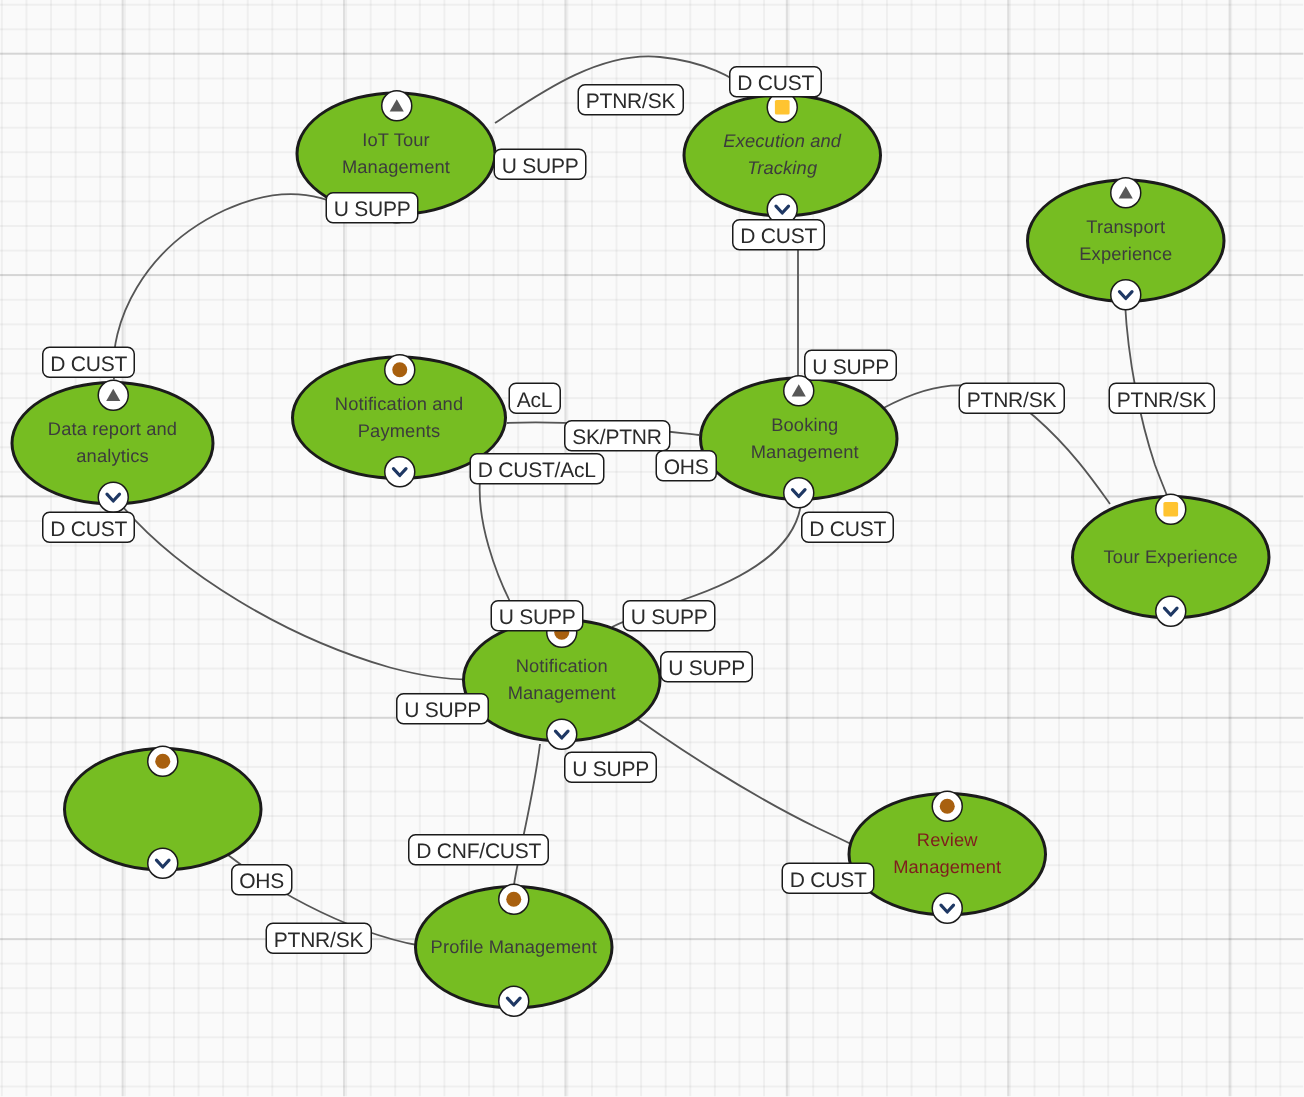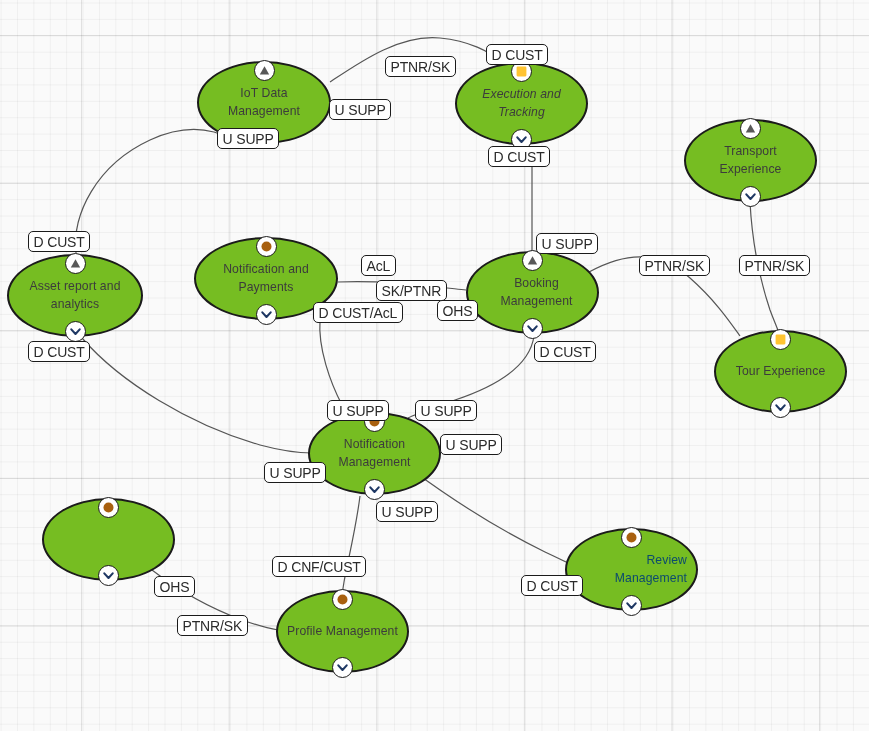--- a/index.html
+++ b/index.html
@@ -91,21 +91,21 @@
       <path d="M 534 336 C 530 365 500 385 455 400 C 430 409 415 414 408 418" fill="none" stroke="#555555" stroke-width="1.2"></path>
       <path d="M 320 320 C 318 348 330 382 342 405 C 348 415 350 420 350 424" fill="none" stroke="#555555" stroke-width="1.2"></path>
       <path d="M 82 338 C 120 382 190 425 260 445 C 290 453 305 453 312 453" fill="none" stroke="#555555" stroke-width="1.2"></path>
       <path d="M 412 470 C 450 498 500 530 545 552 C 560 559 566 562 570 564" fill="none" stroke="#555555" stroke-width="1.2"></path>
       <path d="M 360 496 C 356 528 348 560 344 582 C 342 592 342 596 342 600" fill="none" stroke="#555555" stroke-width="1.2"></path>
       <path d="M 152 570 C 178 590 210 608 242 620 C 262 627 272 629 278 630" fill="none" stroke="#555555" stroke-width="1.2"></path>
     </svg>
 
   <div id="nodes-layer">
       <div class="node" style="left: 197px; top: 61px; width: 134px; height: 83px; background: rgb(118, 189, 34); border-color: rgb(27, 27, 27);">
-        <div class="node-label" style="color: rgb(60, 60, 60);">IoT Data Management</div>
+        <div class="node-label" style="color: rgb(60, 60, 60);">IoT Tour Management</div>
         <div class="badge badge-top">
           <svg width="13" height="13" viewBox="0 0 13 13">
             <polygon points="6.5,2.2 11.2,10.4 1.8,10.4" fill="#585858"></polygon>
           </svg>
         </div>
         <div class="badge badge-bottom">
           <svg width="13" height="13" viewBox="0 0 13 13">
             <polyline points="2.3,4.4 6.5,9.0 10.7,4.4" fill="none" stroke="#1f3864" stroke-width="2.1" stroke-linecap="round" stroke-linejoin="round"></polyline>
           </svg>
         </div>
@@ -130,21 +130,21 @@
             <polygon points="6.5,2.2 11.2,10.4 1.8,10.4" fill="#585858"></polygon>
           </svg>
         </div>
         <div class="badge badge-bottom">
           <svg width="13" height="13" viewBox="0 0 13 13">
             <polyline points="2.3,4.4 6.5,9.0 10.7,4.4" fill="none" stroke="#1f3864" stroke-width="2.1" stroke-linecap="round" stroke-linejoin="round"></polyline>
           </svg>
         </div>
       </div>
       <div class="node" style="left: 7px; top: 254px; width: 136px; height: 83px; background: rgb(118, 189, 34); border-color: rgb(27, 27, 27);">
-        <div class="node-label" style="color: rgb(60, 60, 60);">Asset report and analytics</div>
+        <div class="node-label" style="color: rgb(60, 60, 60);">Data report and analytics</div>
         <div class="badge badge-top">
           <svg width="13" height="13" viewBox="0 0 13 13">
             <polygon points="6.5,2.2 11.2,10.4 1.8,10.4" fill="#585858"></polygon>
           </svg>
         </div>
         <div class="badge badge-bottom">
           <svg width="13" height="13" viewBox="0 0 13 13">
             <polyline points="2.3,4.4 6.5,9.0 10.7,4.4" fill="none" stroke="#1f3864" stroke-width="2.1" stroke-linecap="round" stroke-linejoin="round"></polyline>
           </svg>
         </div>
@@ -207,21 +207,21 @@
             <circle cx="6.5" cy="6.5" r="5" fill="#a8600f"></circle>
           </svg>
         </div>
         <div class="badge badge-bottom">
           <svg width="13" height="13" viewBox="0 0 13 13">
             <polyline points="2.3,4.4 6.5,9.0 10.7,4.4" fill="none" stroke="#1f3864" stroke-width="2.1" stroke-linecap="round" stroke-linejoin="round"></polyline>
           </svg>
         </div>
       </div>
       <div class="node" style="left: 565px; top: 528px; width: 133px; height: 83px; background: rgb(118, 189, 34); border-color: rgb(27, 27, 27);">
-        <div class="node-label" style="color: #0c4a6e; text-align: right;">Review Management</div>
+        <div class="node-label" style="color: #7f1d1d;">Review Management</div>
         <div class="badge badge-top">
           <svg width="13" height="13" viewBox="0 0 13 13">
             <circle cx="6.5" cy="6.5" r="5" fill="#a8600f"></circle>
           </svg>
         </div>
         <div class="badge badge-bottom">
           <svg width="13" height="13" viewBox="0 0 13 13">
             <polyline points="2.3,4.4 6.5,9.0 10.7,4.4" fill="none" stroke="#1f3864" stroke-width="2.1" stroke-linecap="round" stroke-linejoin="round"></polyline>
           </svg>
         </div>
@@ -241,21 +241,21 @@
       </div>
     </div>
   <div id="labels-layer">
       <div class="elabel" style="left: 385px; top: 56px;">PTNR/SK</div>
       <div class="elabel" style="left: 486px; top: 44px;">D CUST</div>
       <div class="elabel" style="left: 329px; top: 99px;">U SUPP</div>
       <div class="elabel" style="left: 217px; top: 128px;">U SUPP</div>
       <div class="elabel" style="left: 488px; top: 146px;">D CUST</div>
       <div class="elabel" style="left: 28px; top: 231px;">D CUST</div>
       <div class="elabel" style="left: 536px; top: 233px;">U SUPP</div>
-      <div class="elabel" style="left: 361px; top: 255px;">AcL</div>
+      <div class="elabel" style="left: 339px; top: 255px;">AcL</div>
       <div class="elabel" style="left: 639px; top: 255px;">PTNR/SK</div>
       <div class="elabel" style="left: 739px; top: 255px;">PTNR/SK</div>
       <div class="elabel" style="left: 376px; top: 280px;">SK/PTNR</div>
       <div class="elabel" style="left: 437px; top: 300px;">OHS</div>
       <div class="elabel" style="left: 313px; top: 302px;">D CUST/AcL</div>
       <div class="elabel" style="left: 534px; top: 341px;">D CUST</div>
       <div class="elabel" style="left: 28px; top: 341px;">D CUST</div>
       <div class="elabel" style="left: 327px; top: 400px;">U SUPP</div>
       <div class="elabel" style="left: 415px; top: 400px;">U SUPP</div>
       <div class="elabel" style="left: 440px; top: 434px;">U SUPP</div>

